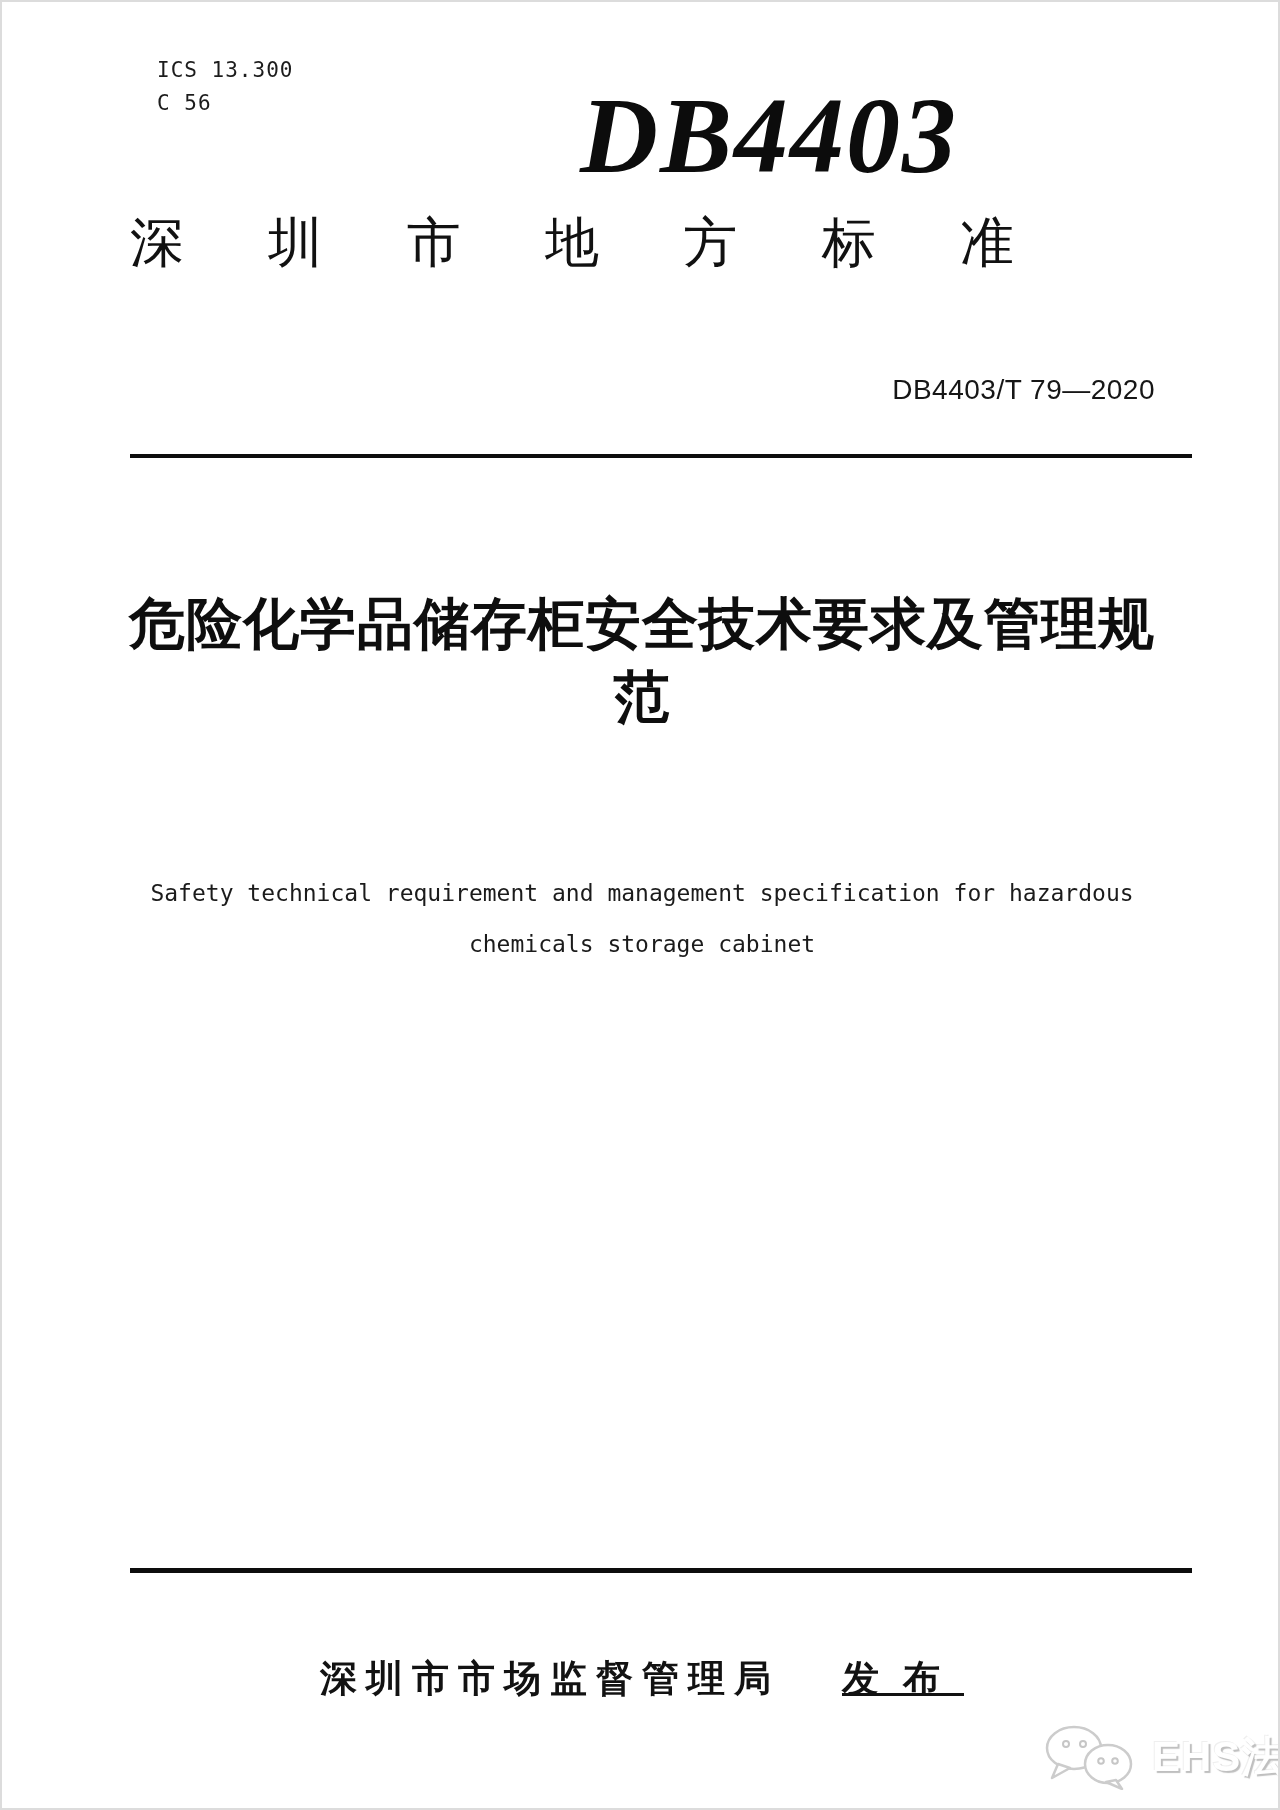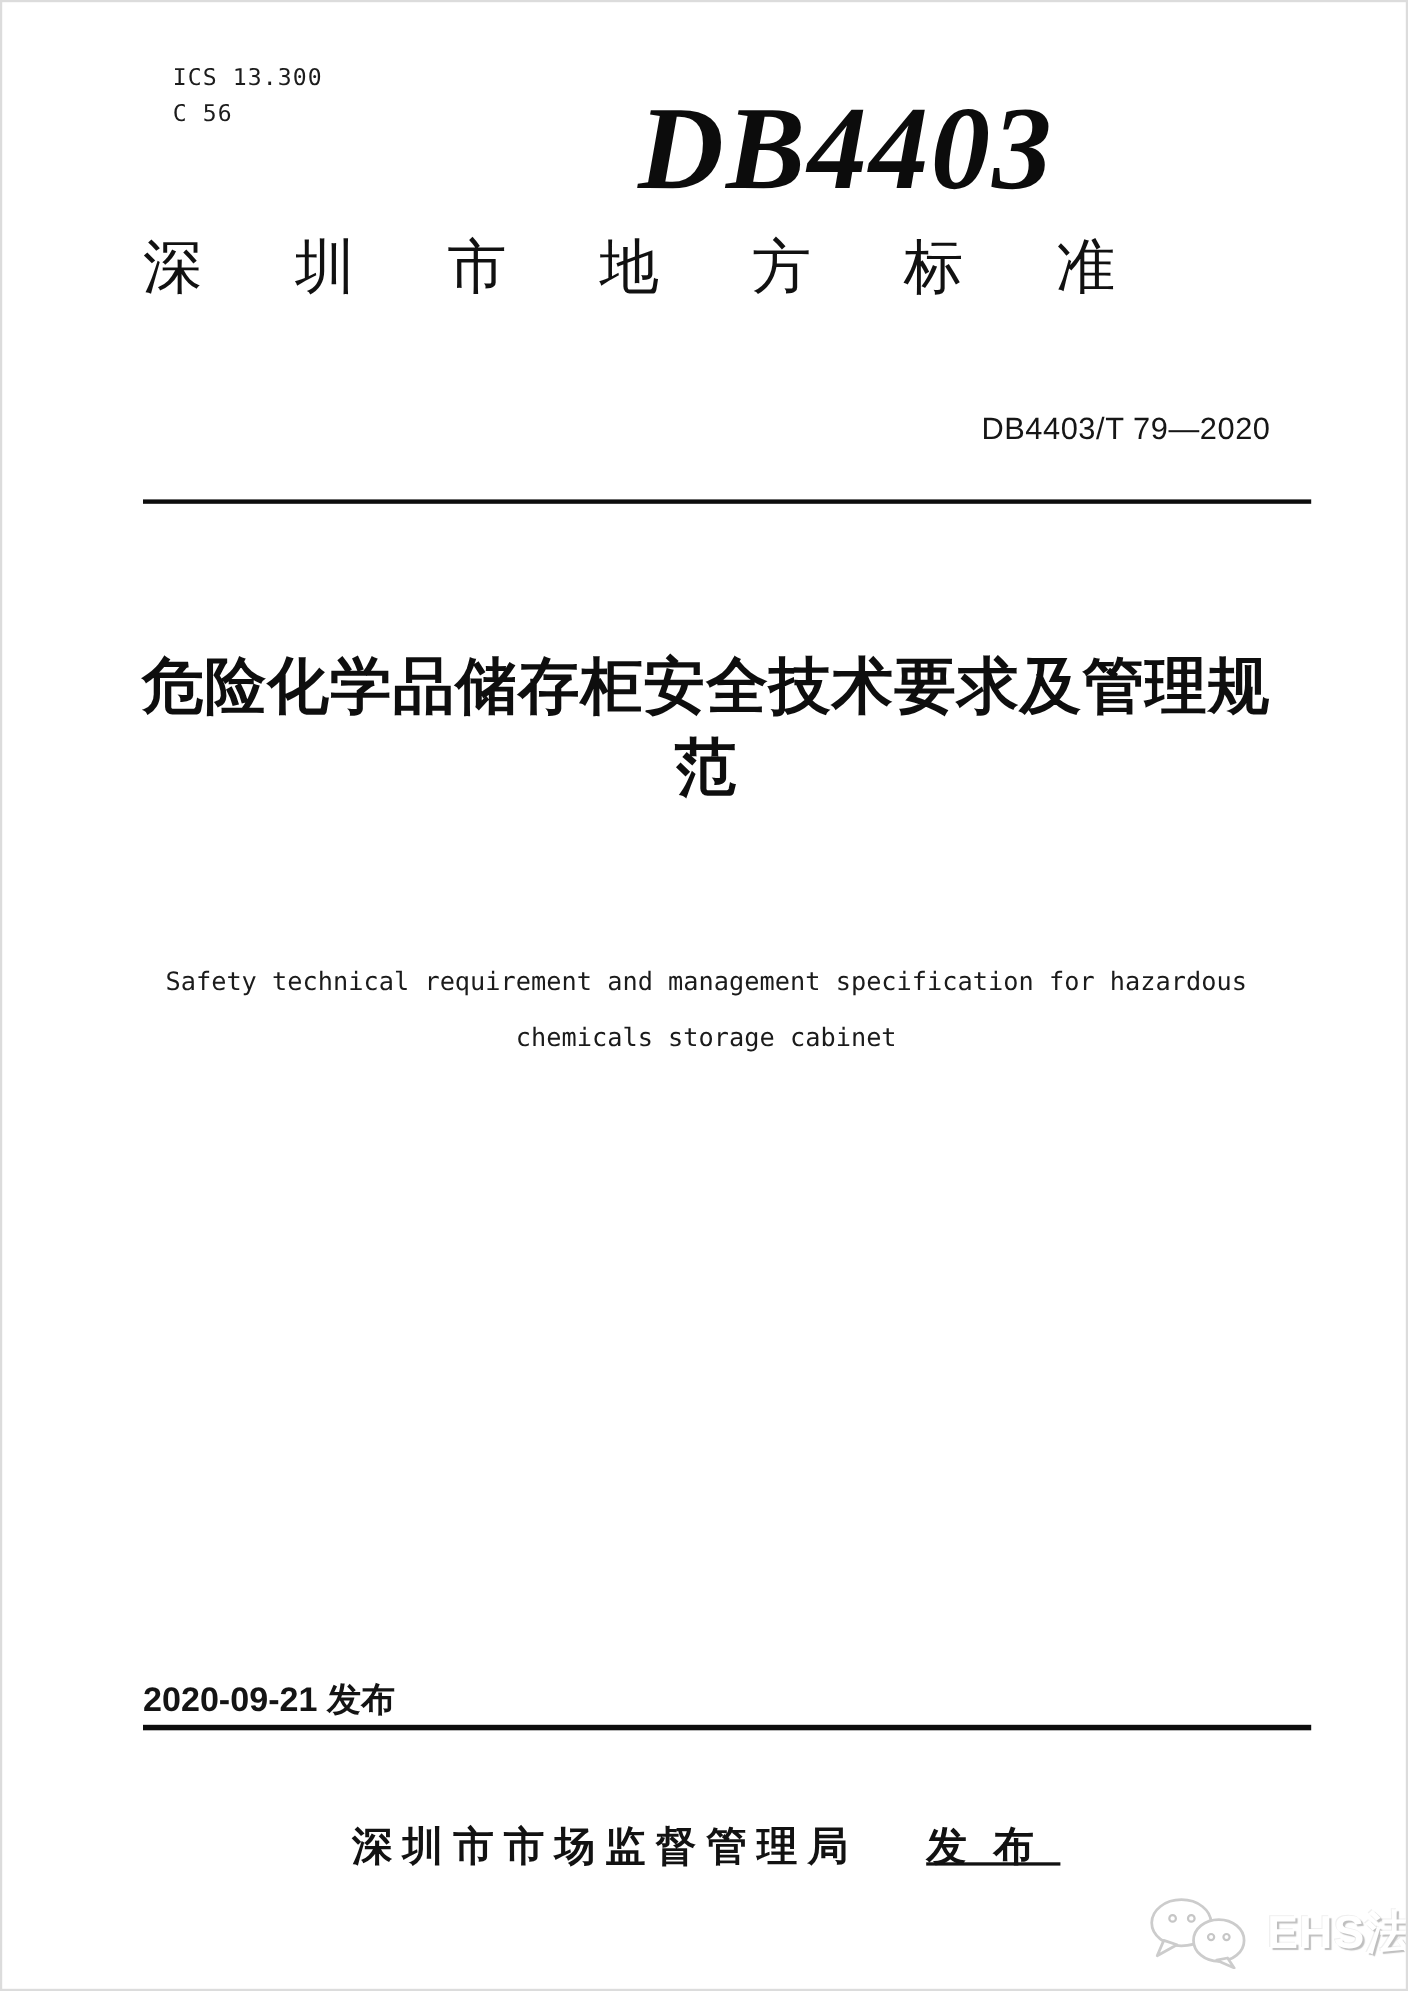--- a/index.html
+++ b/index.html
@@ -185,21 +185,20 @@
     <div>危险化学品储存柜安全技术要求及管理规</div>
     <div>范</div>
   </div>
 
   <div class="title-en">
     <div>Safety technical requirement and management specification for hazardous</div>
     <div>chemicals storage cabinet</div>
   </div>
 
   <div class="dates-row">
-    <span>2020-09-21 发布</span>
   </div>
 
   <div class="rule rule-bottom"></div>
 
   <div class="publisher-row">
     <span class="publisher-name">深圳市市场监督管理局</span>
     <span class="publish-label">发布</span>
   </div>
 
   <div class="watermark">

